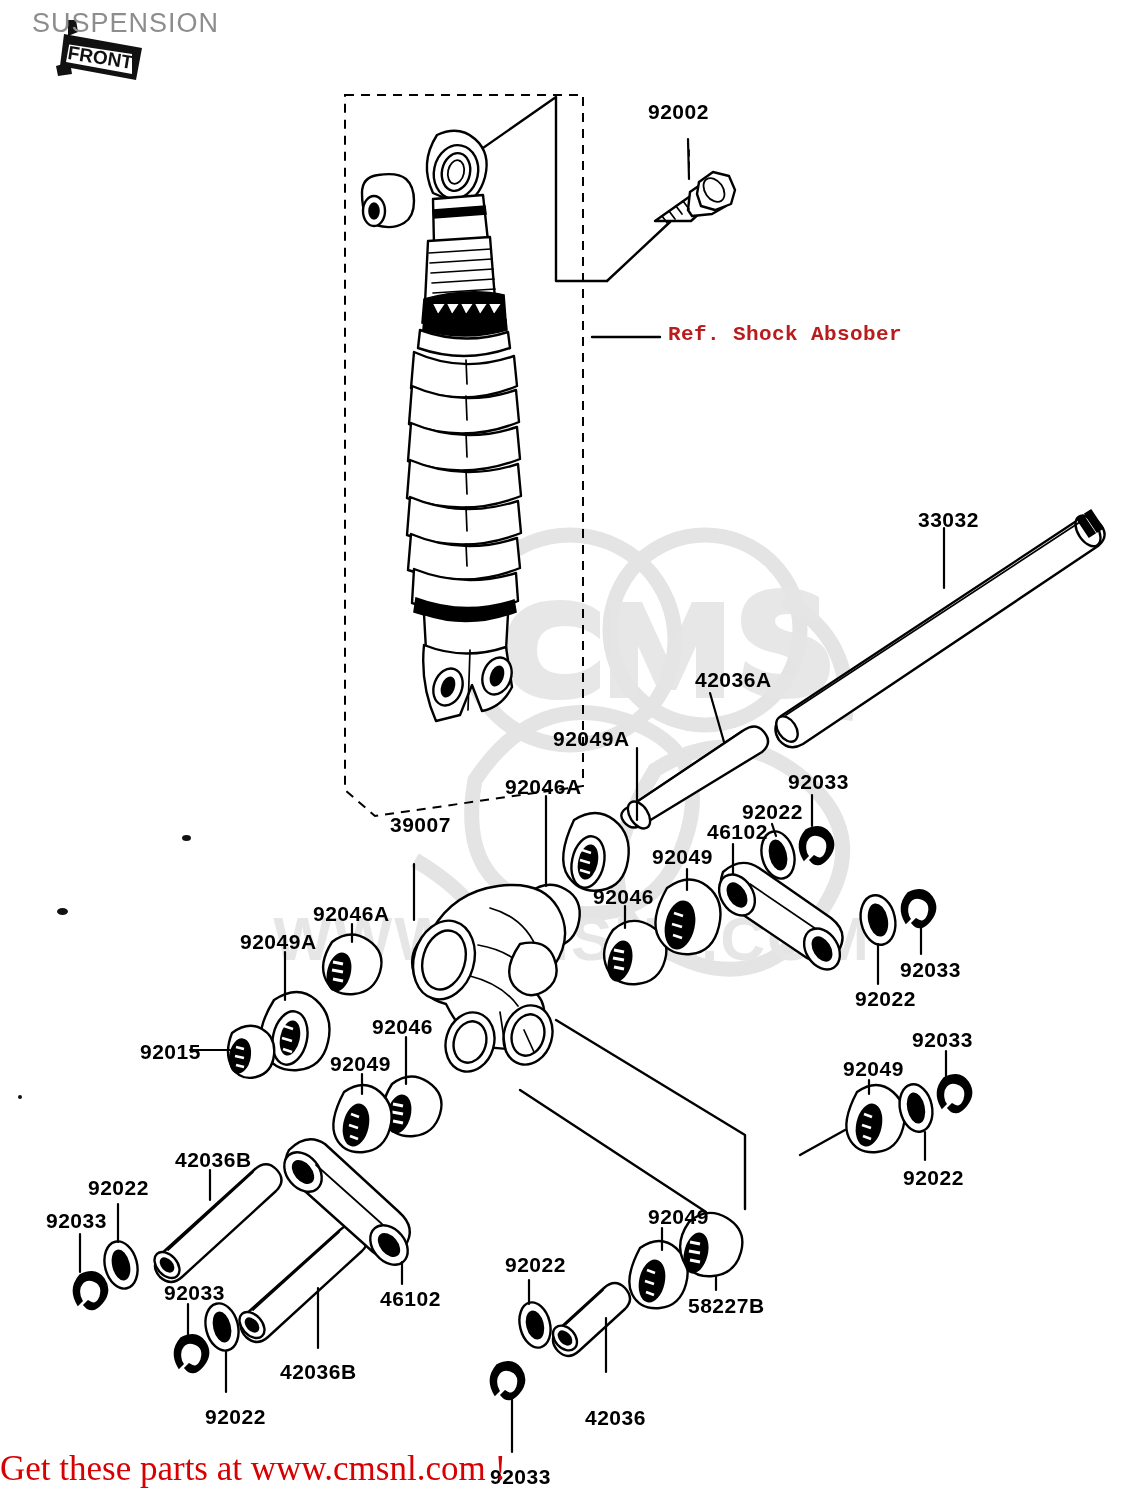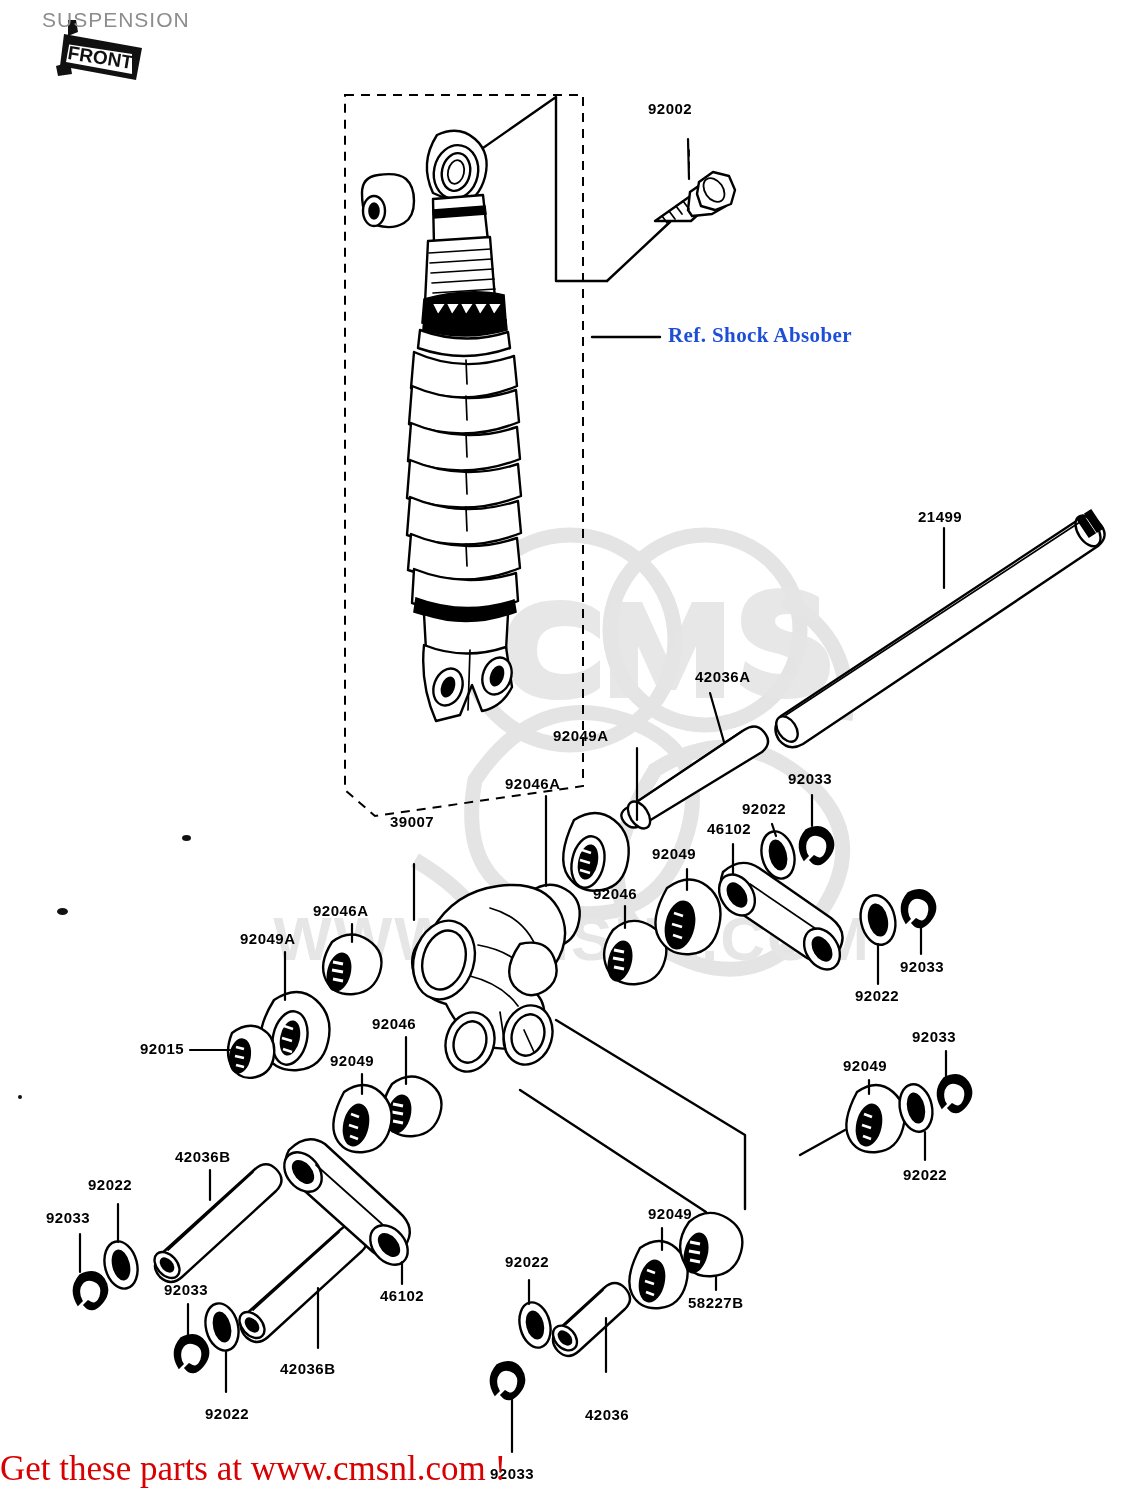--- a/index.html
+++ b/index.html
@@ -13,24 +13,24 @@
   #page {
     position: relative;
     width: 1142px;
     height: 1500px;
     background: #ffffff;
     overflow: hidden;
   }
   
   #title {
     position: absolute;
-    left: 42px;
+    left: 32px;
     top: 8px;
     font-family: "Liberation Sans", sans-serif;
-    font-size: 21px;
+    font-size: 27px;
     letter-spacing: 1px;
     color: #8d8d8d;
     white-space: nowrap;
     user-select: none;
   }
   
   #front-sign {
     position: absolute;
     left: 44px;
     top: 14px;
@@ -61,32 +61,32 @@
     left: 0;
     top: 0;
     width: 1142px;
     height: 1500px;
   }
   
   .lbl {
     position: absolute;
     font-family: "Liberation Sans", sans-serif;
     font-weight: bold;
-    font-size: 15px;
+    font-size: 21px;
     color: #000000;
     white-space: nowrap;
     letter-spacing: 0.5px;
     user-select: none;
   }
   .ref-lbl {
     position: absolute;
-    font-family: Liberation Serif, serif;
+    font-family: Liberation Mono, monospace;
     font-weight: bold;
     font-size: 21px;
-    color: #1d4ed8;
+    color: #b91c1c;
     white-space: nowrap;
     letter-spacing: 0.4px;
     user-select: none;
   }
   
   #footer {
     position: absolute;
     left: 0;
     top: 1449px;
     width: 1142px;
@@ -512,21 +512,21 @@
       <text x="56" y="50" font-family="Liberation Sans, sans-serif" font-size="19" font-weight="bold" fill="#111" text-anchor="middle" transform="rotate(9 56 46)">FRONT</text>
     </g>
   </svg>
 
   <div id="title">SUSPENSION</div>
 
   <div class="ref-lbl" style="left:668px; top:323px;">Ref. Shock Absober</div>
 
   <div id="labels-layer">
       <div class="lbl" style="left: 648px; top: 100px;">92002</div>
-      <div class="lbl" style="left: 918px; top: 508px;">21499</div>
+      <div class="lbl" style="left: 918px; top: 508px;">33032</div>
       <div class="lbl" style="left: 668px; top: 668px; margin-left: 27px;">42036A</div>
       <div class="lbl" style="left: 553px; top: 727px;">92049A</div>
       <div class="lbl" style="left: 505px; top: 775px;">92046A</div>
       <div class="lbl" style="left: 788px; top: 770px;">92033</div>
       <div class="lbl" style="left: 742px; top: 800px;">92022</div>
       <div class="lbl" style="left: 707px; top: 820px;">46102</div>
       <div class="lbl" style="left: 390px; top: 813px;">39007</div>
       <div class="lbl" style="left: 652px; top: 845px;">92049</div>
       <div class="lbl" style="left: 593px; top: 885px;">92046</div>
       <div class="lbl" style="left: 313px; top: 902px;">92046A</div>

